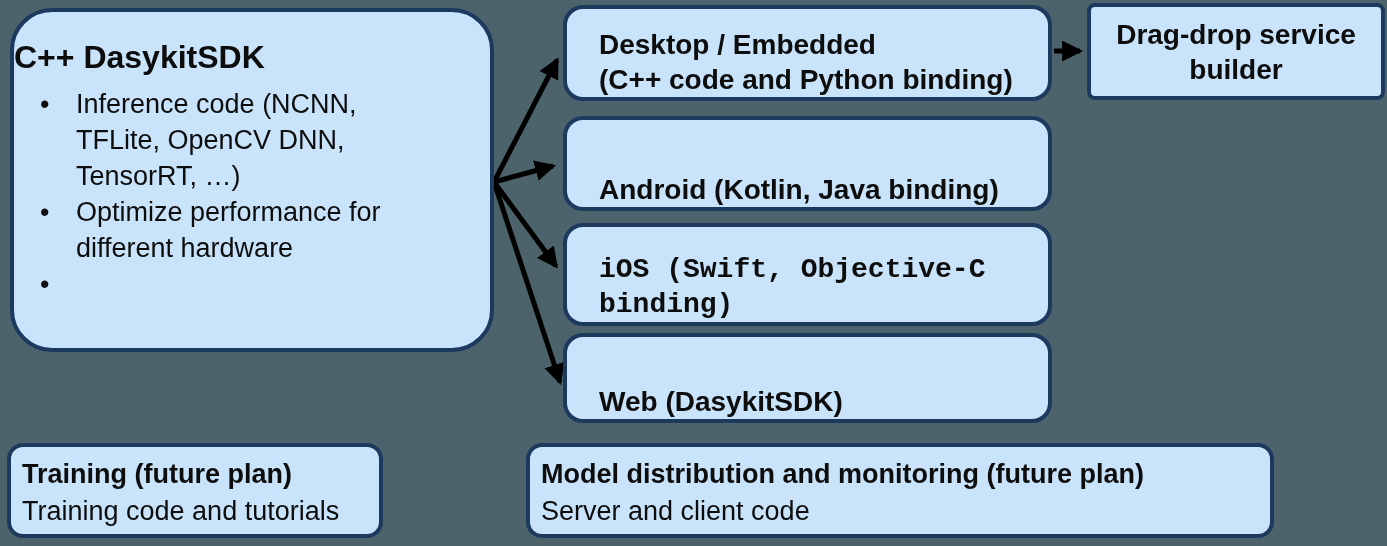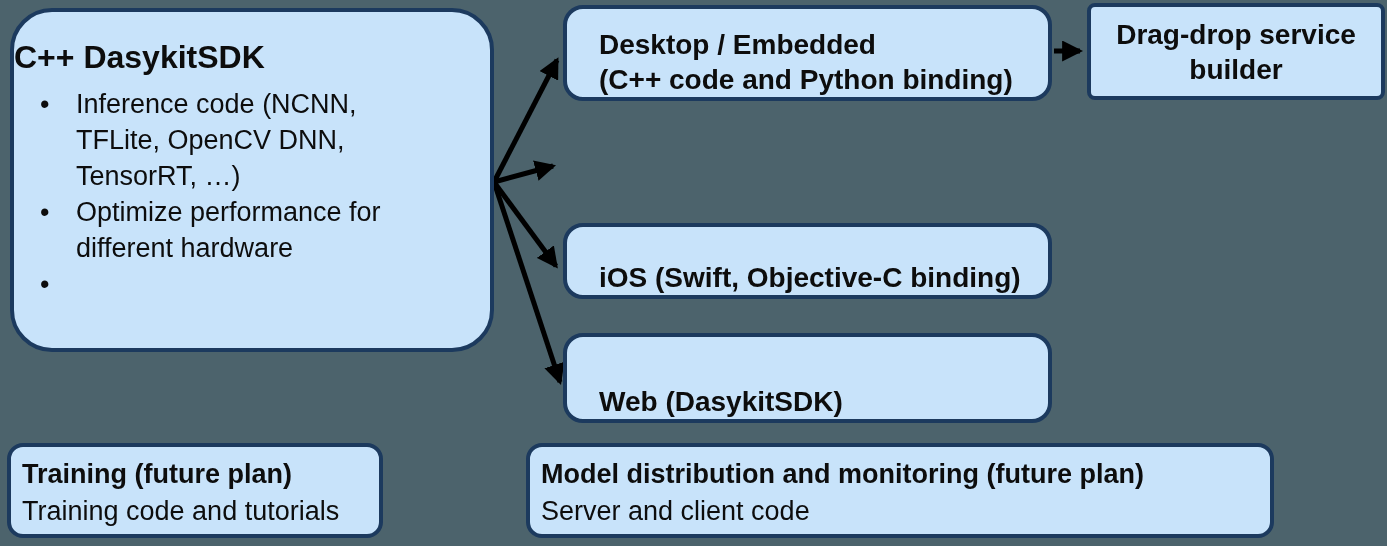--- a/index.html
+++ b/index.html
@@ -43,21 +43,21 @@
     border-radius: 20px;
     display: flex;
     align-items: flex-end;
     padding-left: 32px;
     font-size: 28px;
     line-height: 35px;
     font-weight: bold;
   }
   #platform-desktop { top: 5px;   height: 96px; }
   #platform-android { top: 116px; height: 95px; }
-  #platform-ios     { top: 223px; height: 76px; }
+  #platform-ios     { top: 223px; height: 103px; font-family: Liberation Mono, monospace; }
   #platform-web     { top: 333px; height: 90px; }
   .platform-label, .builder-label { white-space: pre-line; }
   
   #builder-box {
     left: 1087px; top: 3px; width: 298px; height: 97px;
     border-radius: 8px;
     display: flex; align-items: center; justify-content: center;
     text-align: center;
     font-size: 28px; line-height: 35px; font-weight: bold;
   }
@@ -115,20 +115,23 @@
       <div class="bullet-row">
         <span class="bullet-marker">•</span>
       </div>
     </div>
   </div>
 
   <div class="box platform" id="platform-desktop">
     <span class="platform-label">Desktop / Embedded
 (C++ code and Python binding)</span>
   </div>
+  <div class="box platform" id="platform-android">
+    <span class="platform-label">Android (Kotlin, Java binding)</span>
+  </div>
   <div class="box platform" id="platform-ios">
     <span class="platform-label">iOS (Swift, Objective-C binding)</span>
   </div>
   <div class="box platform" id="platform-web">
     <span class="platform-label">Web (DasykitSDK)</span>
   </div>
 
   <div class="box" id="builder-box">
     <span class="builder-label">Drag-drop service
 builder</span>

